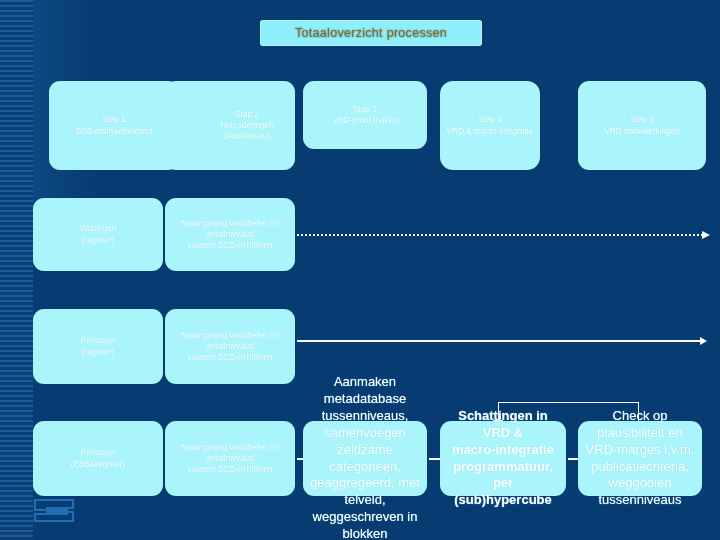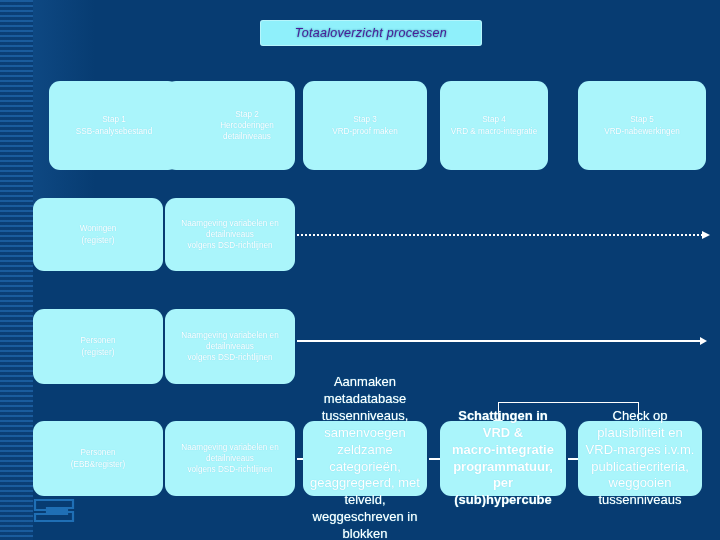--- a/index.html
+++ b/index.html
@@ -46,26 +46,25 @@
     left: 260px; top: 20px;
     width: 222px; height: 26px;
     background: #8ff0fb;
     border-radius: 3px;
     box-shadow: 0 0 0 1px rgba(255,255,255,.35) inset;
     display: flex;
     align-items: center;
     justify-content: center;
   }
   .title-banner span {
-    color: #4c1d95;
+    color: #a16207;
     font-size: 12.5px;
     letter-spacing: .3px;
     text-shadow: 0 0 2px rgba(0,90,140,.8);
     white-space: nowrap;
-    font-style: italic;
   }
 
   
   .box {
     position: absolute;
     background: #aaf5fb;
     border-radius: 11px;
     display: flex;
     align-items: center;
     justify-content: center;
@@ -151,24 +150,24 @@
   <div class="title-banner">
     <span>Totaaloverzicht processen</span>
   </div>
 
   <div class="box" style="left:33px; top:81px; width:130px; height:89px;margin-left:16px;">
     <span>Stap 1<br>SSB-analysebestand</span>
   </div>
   <div class="box" style="left:165px; top:81px; width:130px; height:89px;padding-left:40px;">
     <span>Stap 2<br>Hercoderingen<br>detailniveaus</span>
   </div>
-  <div class="box" style="left:303px; top:81px; width:124px; height:89px;">
+  <div class="box" style="left:303px; top:81px; width:124px; height:68px;">
     <span>Stap 3<br>VRD-proof maken</span>
   </div>
-  <div class="box" style="left:440px; top:81px; width:108px; height:89px;">
+  <div class="box" style="left:440px; top:81px; width:100px; height:89px;border-radius:13px;">
     <span>Stap 4<br>VRD &amp; macro-integratie</span>
   </div>
   <div class="box" style="left:578px; top:81px; width:128px; height:89px;">
     <span>Stap 5<br>VRD-nabewerkingen</span>
   </div>
 
   <div class="box" style="left:33px; top:198px; width:130px; height:73px;">
     <span>Woningen<br>(register)</span>
   </div>
   <div class="arrow-h" style="left:167px; top:234px; width:21px;"></div>

